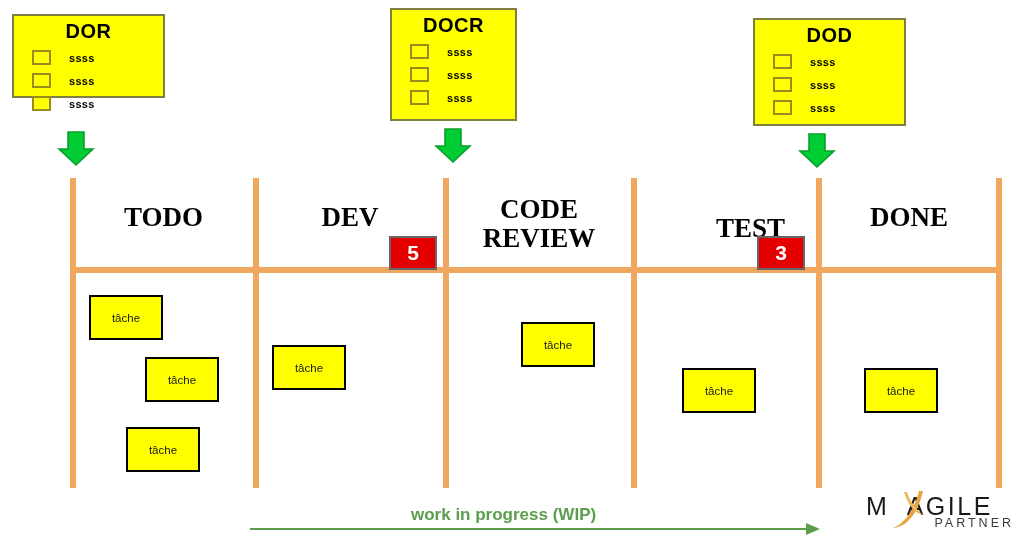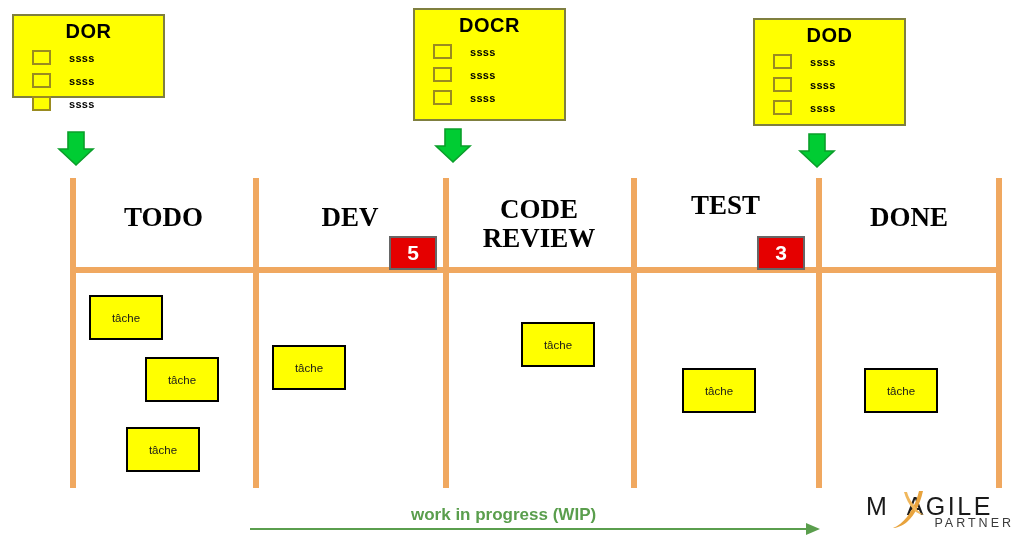--- a/index.html
+++ b/index.html
@@ -193,21 +193,21 @@
       </div>
     </div>
   </div>
 
   <div class="down-arrow" style="left:56px; top:131px;">
     <svg viewBox="0 0 40 36" width="40" height="36" aria-hidden="true">
       <polygon points="12,1 28,1 28,18 37,18 20,34 3,18 12,18" fill="#00cc33" stroke="#0a9e2a" stroke-width="1.6"></polygon>
     </svg>
   </div>
 
-  <div class="policy-card" style="left:390px; top:8px; width:153px; height:113px;margin-left:23px;">
+  <div class="policy-card" style="left:390px; top:8px; width:127px; height:113px;">
     <div class="policy-title">DOCR</div>
     <div class="policy-rows">
       <div class="policy-row">
         <span class="policy-check"></span>
         <span class="policy-label">ssss</span>
       </div>
       <div class="policy-row">
         <span class="policy-check"></span>
         <span class="policy-label">ssss</span>
       </div>
@@ -265,21 +265,21 @@
   </div>
   <div class="wip-badge" style="left:389px; top:236px;">
     <span>5</span>
   </div>
 
   <div class="col-header sz-md" style="left:449px; top:195px; width:180px;">
     <div>CODE</div>
     <div>REVIEW</div>
   </div>
 
-  <div class="col-header sz-lg" style="left:637px; top:191px; width:177px;">
+  <div class="col-header sz-lg" style="left:637px; top:214px; width:177px;padding-left:25px;">
     <span>TEST</span>
   </div>
   <div class="wip-badge" style="left:757px; top:236px;">
     <span>3</span>
   </div>
 
   <div class="col-header sz-lg" style="left:822px; top:203px; width:174px;">
     <span>DONE</span>
   </div>
 

